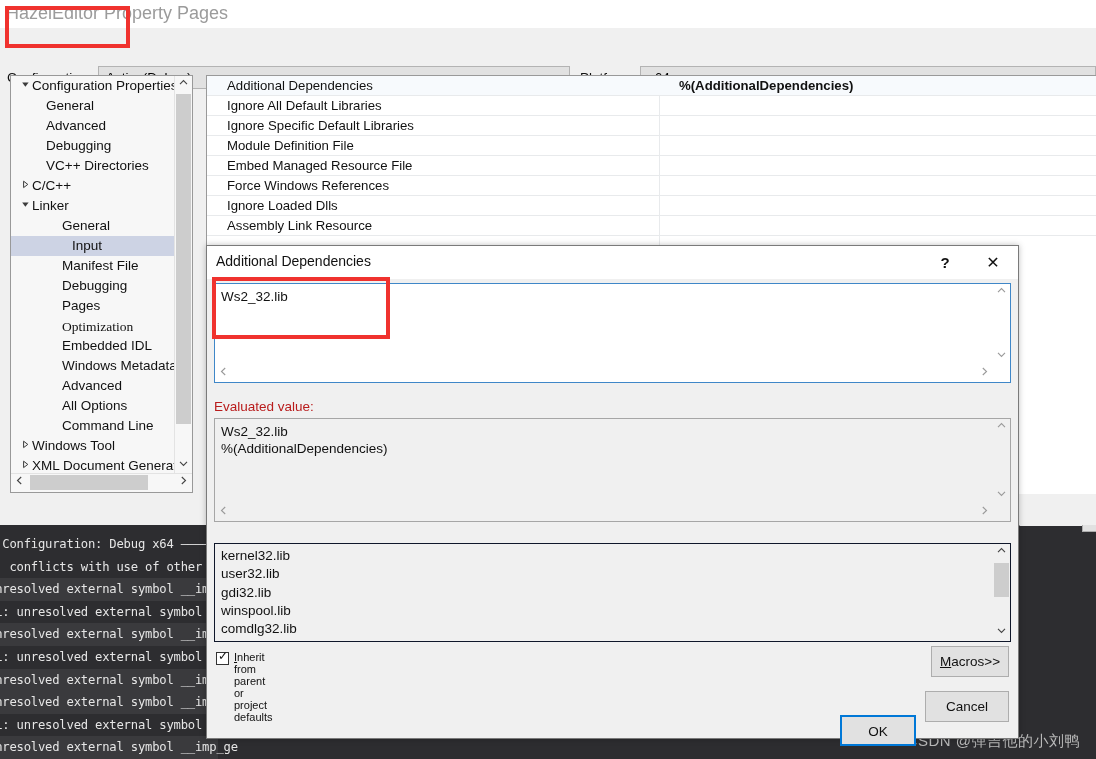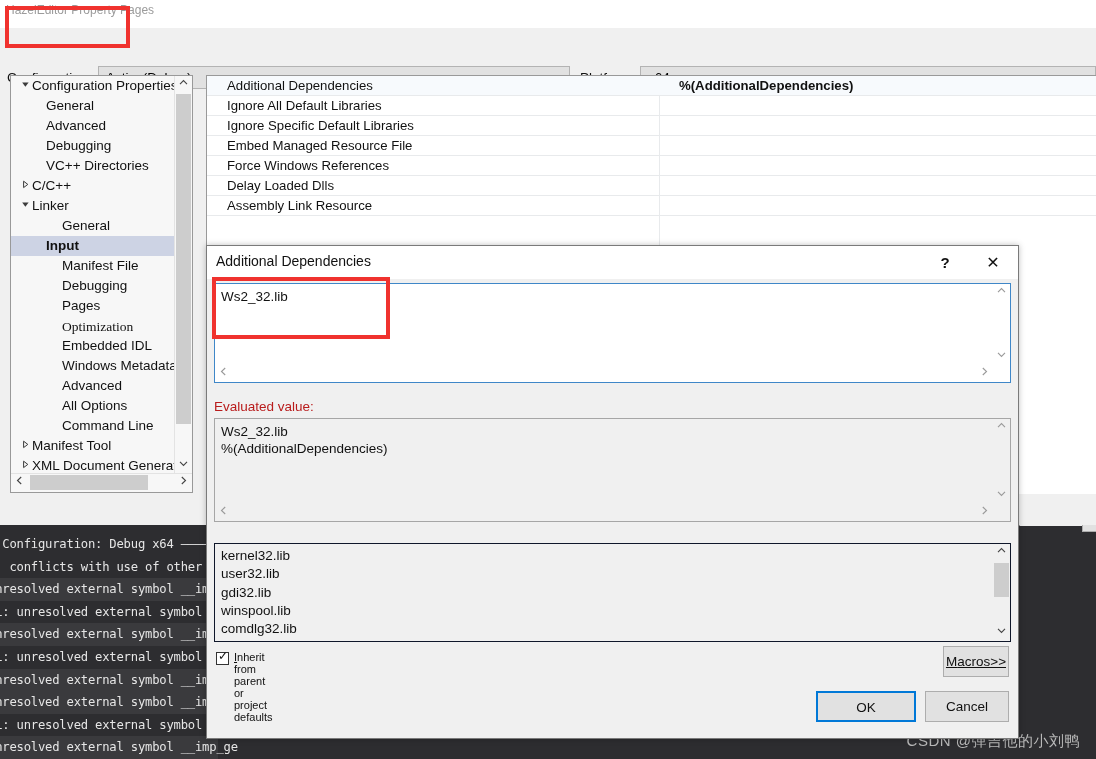--- a/index.html
+++ b/index.html
@@ -86,21 +86,21 @@
     background: #f0f0f0;
   }
   #window-titlebar {
     position: absolute;
     left: 0; top: 0; width: 1096px; height: 28px;
     background: #ffffff;
   }
   #window-title {
     position: absolute;
     left: 6px; top: 3px;
-    font-size: 12px;
+    font-size: 18px;
     color: #9b9b9b;
     font-family: "Liberation Sans", sans-serif;
   }
 
   #config-bar {
     position: absolute;
     left: 0; top: 28px; width: 1096px; height: 42px;
     background: #f0f0f0;
   }
   .field-label {
@@ -401,28 +401,27 @@
     background: #e1e1e1;
     border: 1px solid #adadad;
     box-sizing: border-box;
     text-align: center;
     font-size: 13.5px;
     color: #111;
     cursor: default;
   }
   #btn-macros {
     right: 9px; top: 400px;
-    width: 66px; height: 31px;
+    width: 78px; height: 31px;
     line-height: 29px;
-    text-decoration: underline;
   }
   #btn-macros u { text-decoration: underline; }
   #btn-ok {
-    right: 102px; top: 445px;
-    width: 100px; height: 31px;
+    right: 102px; top: 469px;
+    width: 76px; height: 31px;
     line-height: 29px;
     border: 2px solid #0078d7;
     background: #e1e1e1;
   }
   #btn-cancel {
     right: 9px; top: 445px;
     width: 84px; height: 31px;
     line-height: 29px;
   }
 
@@ -488,33 +487,33 @@
         <div class="tree-item" style="padding-left: 22px;"><span class="tree-expander"></span><span class="tree-label">Advanced</span></div>
         <div class="tree-item" style="padding-left: 22px;"><span class="tree-expander"></span><span class="tree-label">Debugging</span></div>
         <div class="tree-item" style="padding-left: 22px;"><span class="tree-expander"></span><span class="tree-label">VC++ Directories</span></div>
         <div class="tree-item" style="padding-left: 8px;"><span class="tree-expander"><svg width="9" height="9" viewBox="0 0 9 9">
               <path d="M2.6 1.2 L6.8 4.4 L2.6 7.6 Z" fill="none" stroke="#3b3b3b" stroke-width="1"></path>
             </svg></span><span class="tree-label">C/C++</span></div>
         <div class="tree-item" style="padding-left: 8px;"><span class="tree-expander"><svg width="9" height="9" viewBox="0 0 9 9">
               <path d="M1.2 2.6 L7.6 2.6 L4.4 6.8 Z" fill="#3b3b3b"></path>
             </svg></span><span class="tree-label">Linker</span></div>
         <div class="tree-item" style="padding-left: 38px;"><span class="tree-expander"></span><span class="tree-label">General</span></div>
-        <div class="tree-item selected" style="padding-left: 22px; font-weight: bold;"><span class="tree-expander"></span><span class="tree-label">Input</span></div>
+        <div class="tree-item selected" style="padding-left: 48px;"><span class="tree-expander"></span><span class="tree-label">Input</span></div>
         <div class="tree-item" style="padding-left: 38px;"><span class="tree-expander"></span><span class="tree-label">Manifest File</span></div>
         <div class="tree-item" style="padding-left: 38px;"><span class="tree-expander"></span><span class="tree-label">Debugging</span></div>
         <div class="tree-item" style="padding-left: 38px;"><span class="tree-expander"></span><span class="tree-label">Pages</span></div>
         <div class="tree-item" style="padding-left: 38px; font-family: Liberation Serif, serif;"><span class="tree-expander"></span><span class="tree-label">Optimization</span></div>
         <div class="tree-item" style="padding-left: 38px;"><span class="tree-expander"></span><span class="tree-label">Embedded IDL</span></div>
         <div class="tree-item" style="padding-left: 38px;"><span class="tree-expander"></span><span class="tree-label">Windows Metadata</span></div>
         <div class="tree-item" style="padding-left: 38px;"><span class="tree-expander"></span><span class="tree-label">Advanced</span></div>
         <div class="tree-item" style="padding-left: 38px;"><span class="tree-expander"></span><span class="tree-label">All Options</span></div>
         <div class="tree-item" style="padding-left: 38px;"><span class="tree-expander"></span><span class="tree-label">Command Line</span></div>
         <div class="tree-item" style="padding-left: 8px;"><span class="tree-expander"><svg width="9" height="9" viewBox="0 0 9 9">
               <path d="M2.6 1.2 L6.8 4.4 L2.6 7.6 Z" fill="none" stroke="#3b3b3b" stroke-width="1"></path>
-            </svg></span><span class="tree-label">Manifest Tool</span></div>
+            </svg></span><span class="tree-label">Windows Tool</span></div>
         <div class="tree-item" style="padding-left: 8px;"><span class="tree-expander"><svg width="9" height="9" viewBox="0 0 9 9">
               <path d="M2.6 1.2 L6.8 4.4 L2.6 7.6 Z" fill="none" stroke="#3b3b3b" stroke-width="1"></path>
             </svg></span><span class="tree-label">XML Document Generator</span></div>
       </div>
 
     <div id="tree-vscroll">
       <div class="sb-btn sb-up">
         <svg width="9" height="9" viewBox="0 0 9 9">
             <path d="M1 6.2 L4.5 2.5 L8 6.2" stroke="#444" stroke-width="1.1" fill="none"></path>
           </svg>
@@ -551,29 +550,33 @@
         </div>
         <div class="grid-row">
           <span class="grid-name">Ignore All Default Libraries</span>
           <span class="grid-value"></span>
         </div>
         <div class="grid-row">
           <span class="grid-name">Ignore Specific Default Libraries</span>
           <span class="grid-value"></span>
         </div>
         <div class="grid-row">
+          <span class="grid-name">Module Definition File</span>
+          <span class="grid-value"></span>
+        </div>
+        <div class="grid-row">
           <span class="grid-name">Embed Managed Resource File</span>
           <span class="grid-value"></span>
         </div>
         <div class="grid-row">
           <span class="grid-name">Force Windows References</span>
           <span class="grid-value"></span>
         </div>
         <div class="grid-row">
-          <span class="grid-name">Delay Loaded Dlls</span>
+          <span class="grid-name">Ignore Loaded Dlls</span>
           <span class="grid-value"></span>
         </div>
         <div class="grid-row">
           <span class="grid-name">Assembly Link Resource</span>
           <span class="grid-value"></span>
         </div>
       </div>
   </div>
 
 </div>

